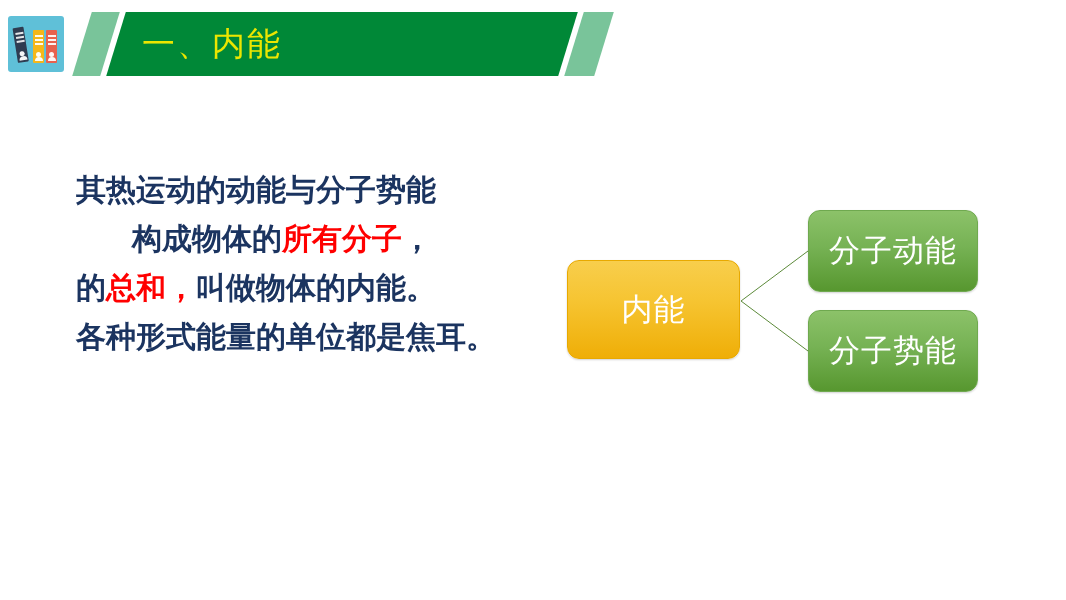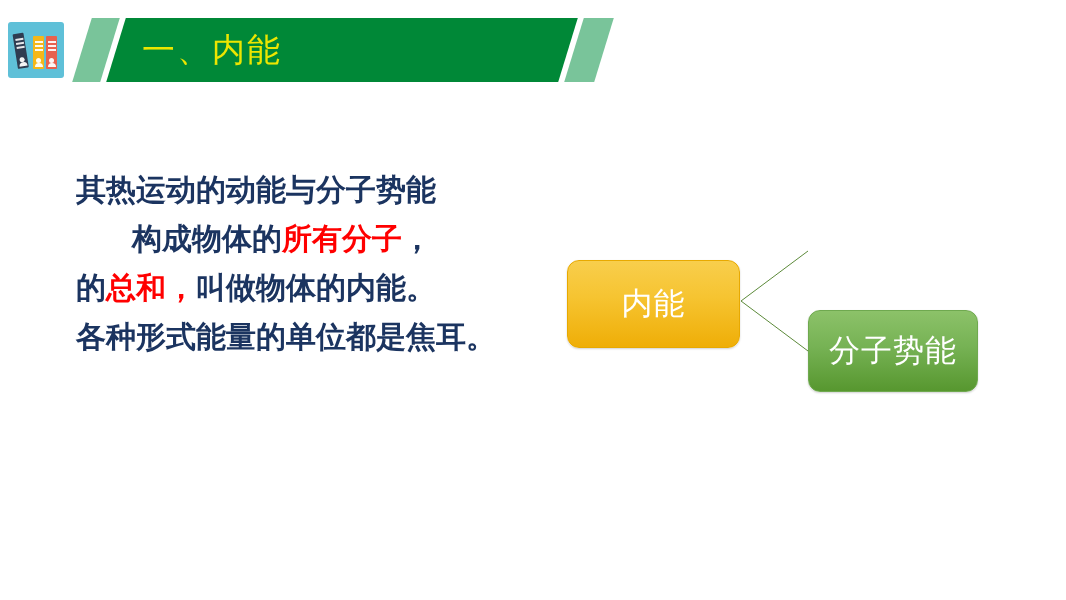--- a/index.html
+++ b/index.html
@@ -19,21 +19,21 @@
   .slide {
     position: absolute;
     inset: 0;
     background: #ffffff;
   }
 
   
   .banner {
     position: absolute;
     left: 0;
-    top: 18px;
+    top: 12px;
     width: 976px;
     height: 64px;
   }
 
   .banner-icon {
     position: absolute;
     left: 8px;
     top: 4px;
     width: 56px;
     height: 56px;
@@ -189,21 +189,21 @@
     font-weight: 400;
     letter-spacing: 1px;
     white-space: nowrap;
     box-sizing: border-box;
   }
 
   .node-root {
     left: 11px;
     top: 64px;
     width: 173px;
-    height: 88px;
+    height: 99px;
     background: linear-gradient(180deg, #F8CE4C 0%, #F6C431 42%, #EFAE07 100%);
     border: 1px solid #E8A900;
     box-shadow: 0 1px 2px rgba(0,0,0,0.18);
     text-align: center;
   }
 
   .node-leaf {
     left: 252px;
     width: 170px;
     height: 82px;
@@ -272,17 +272,18 @@
 
   <div class="diagram">
 
     <svg class="diagram-lines" viewBox="0 0 440 205">
       <line x1="185" y1="105" x2="252" y2="55" stroke="#5C8A3A" stroke-width="1"></line>
       <line x1="185" y1="105" x2="252" y2="155" stroke="#5C8A3A" stroke-width="1"></line>
     </svg>
 
     <div class="node node-root">内能</div>
 
+    <div class="node node-leaf node-leaf-1">分子动能</div>
 
     <div class="node node-leaf node-leaf-2">分子势能</div>
   </div>
 
 </div>
 
 </body></html>

